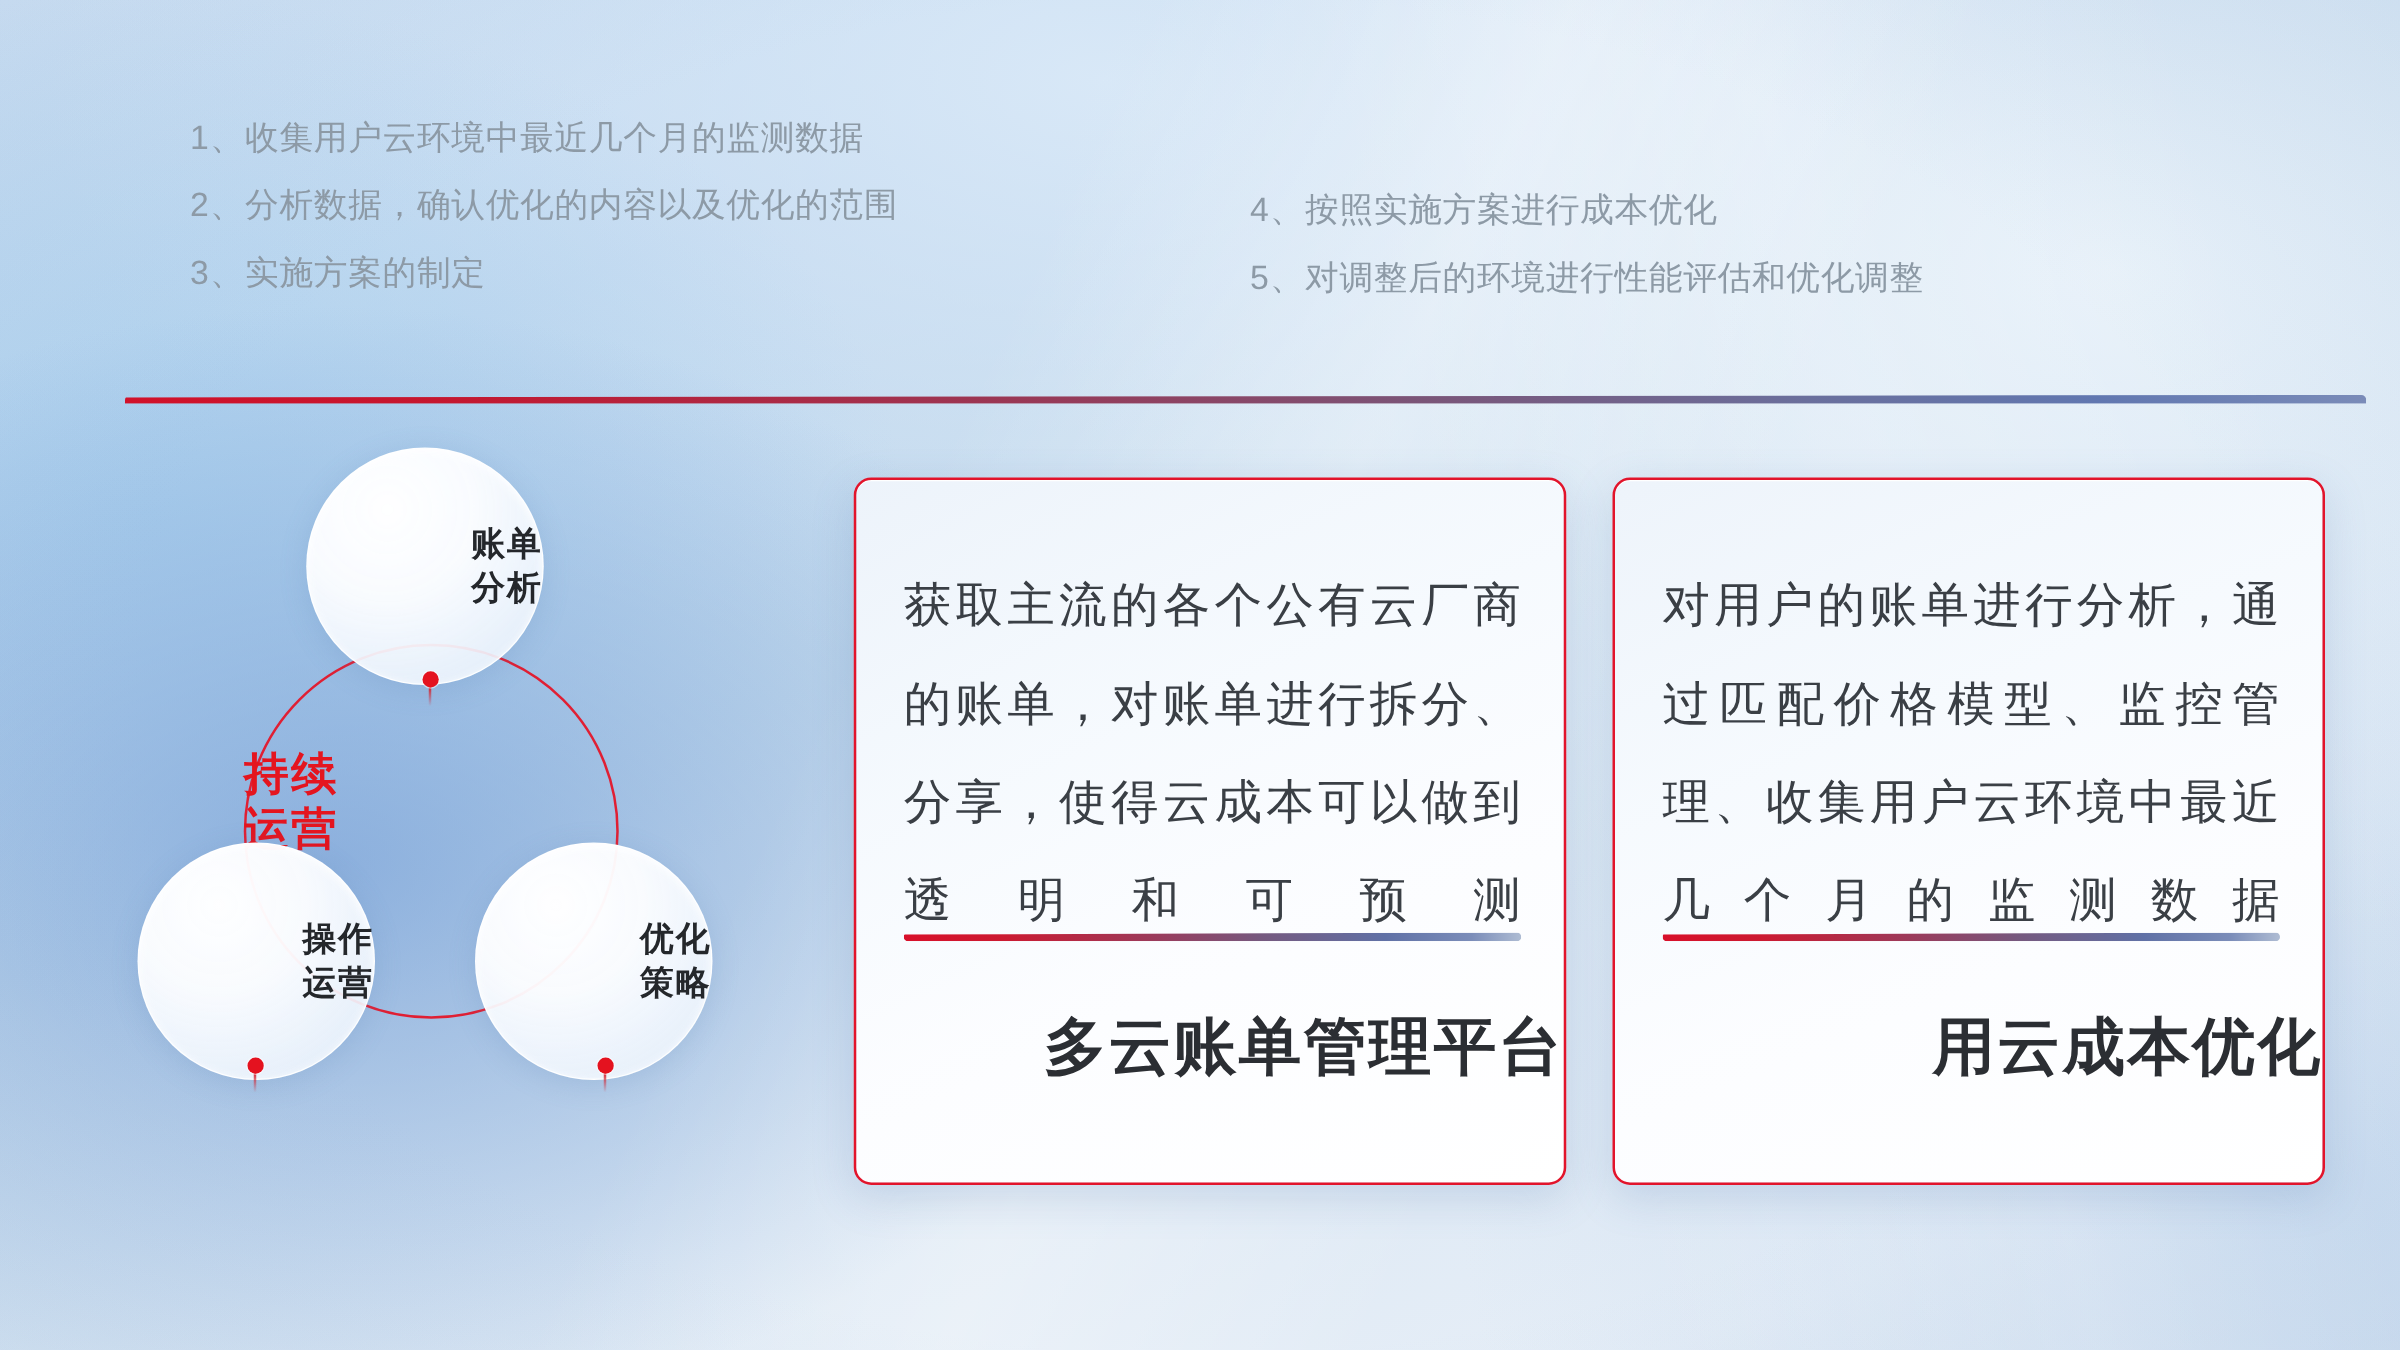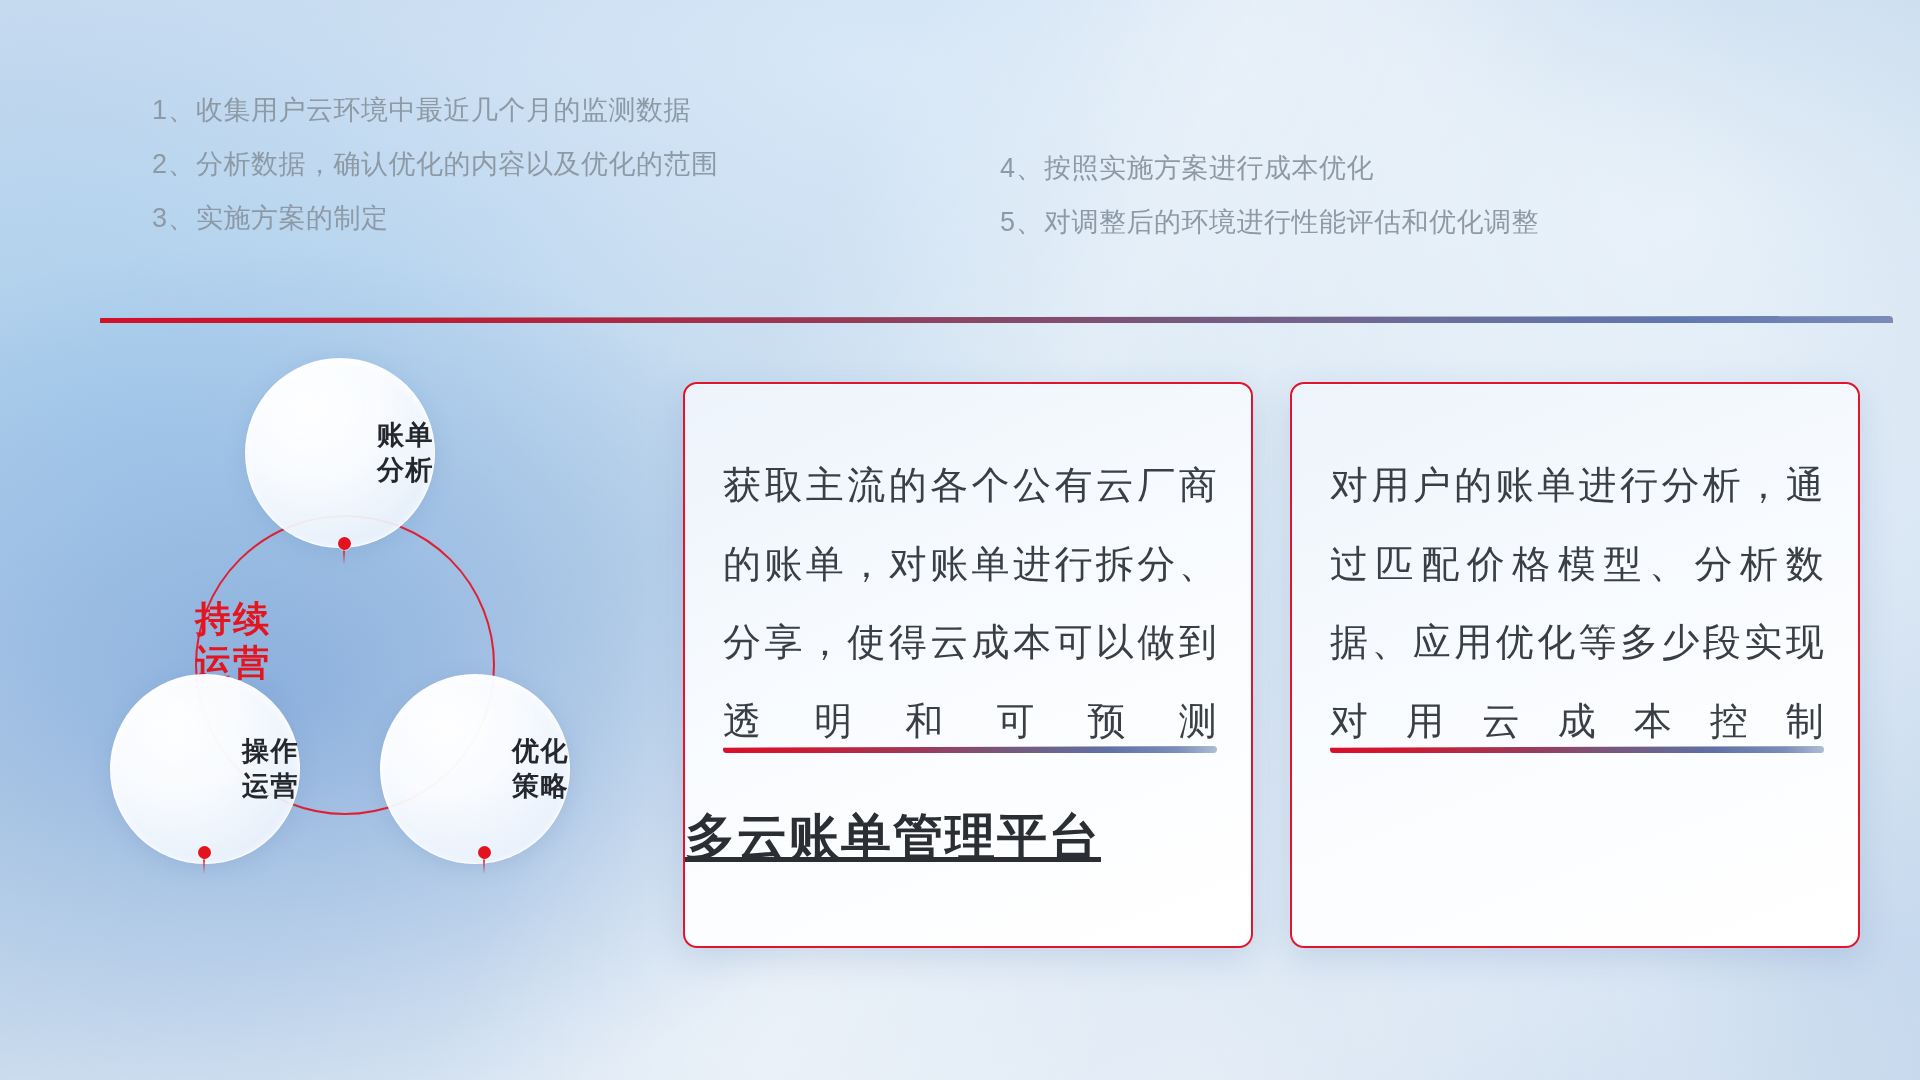--- a/index.html
+++ b/index.html
@@ -142,24 +142,23 @@
   }
   .card-rule {
     position:absolute;
     left:38px; right:34px; top:362px;
     height:7px; border-radius:4px;
     background:linear-gradient(90deg,#d8102a 0%, #cc1a31 16%, #9c3a5a 40%, #75597f 58%, #6071a6 78%, #7b8db9 92%, #aebcd3 100%);
     clip-path:polygon(0% 100%, 0% 24%, 100% 0%, 100% 100%);
   }
   .card-title {
     position:absolute; left:0; right:0; top:420px;
-    text-align:left;
+    text-align:right;
     font-size:50px; font-weight:700; color:#2b2e33;
     letter-spacing:2px;
-    text-decoration:underline;
   }
 </style>
 </head>
 <body>
 
 <div id="bg"></div>
 <div id="bg-sheen"></div>
 <div id="bg-vign"></div>
 
 <div class="list-col" id="list-left">
@@ -227,16 +226,17 @@
 <div class="card" id="card-1">
   <div class="card-body">
     <div class="card-text">获取主流的各个公有云厂商的账单，对账单进行拆分、分享，使得云成本可以做到透明和可预测</div>
   </div>
   <div class="card-rule"></div>
   <div class="card-title">多云账单管理平台</div>
 </div>
 
 <div class="card" id="card-2">
   <div class="card-body">
-    <div class="card-text">对用户的账单进行分析，通过匹配价格模型、分析数据、应用优化等多少段实现对用云成本控制</div>
+    <div class="card-text">对用户的账单进行分析，通过匹配价格模型、监控管理、收集用户云环境中最近几个月的监测数据</div>
   </div>
   <div class="card-rule"></div>
+  <div class="card-title">用云成本优化</div>
 </div>
 
 </body></html>

